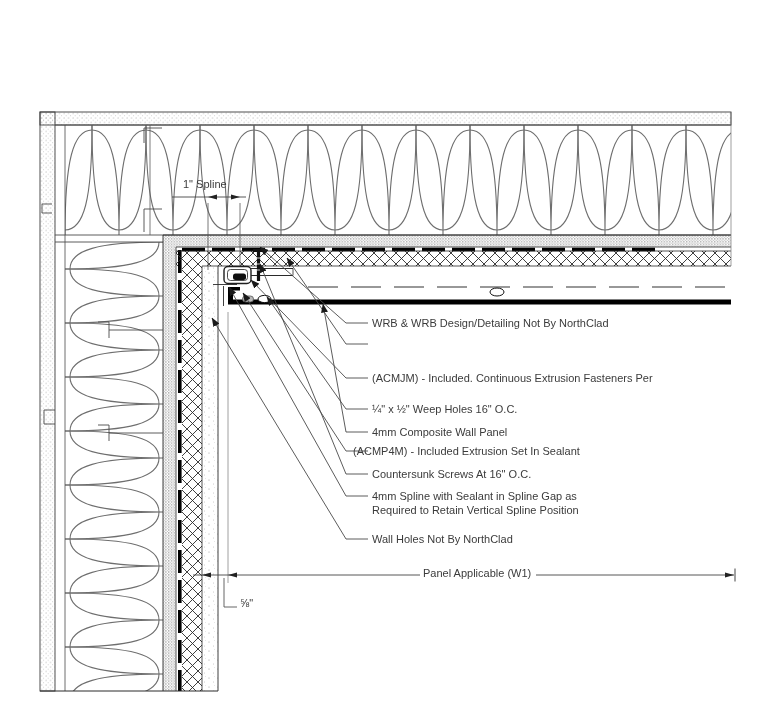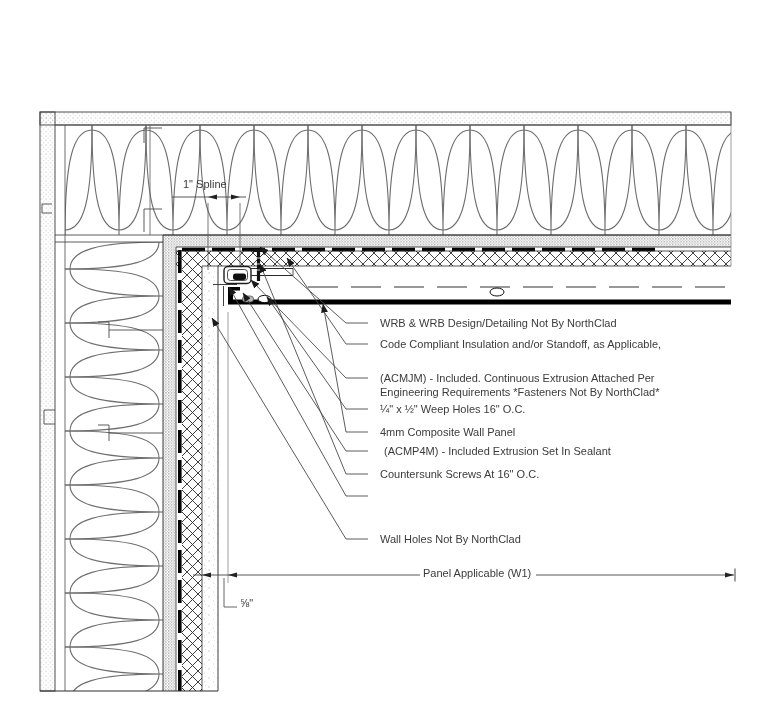--- a/index.html
+++ b/index.html
@@ -1,21 +1,21 @@
 <!DOCTYPE html>
 <html><head>
 <meta charset="utf-8">
 <style>
   html,body{margin:0;padding:0;background:#ffffff;}
   #stage{position:relative;width:768px;height:717px;background:#fff;overflow:hidden;
          font-family:"Liberation Sans",sans-serif;}
   #stage svg{position:absolute;left:0;top:0;}
   .ann{position:absolute;font:11px/13.5px "Liberation Sans",sans-serif;color:#3b3b3b;
        white-space:nowrap;}
-  .ann span{display:block;margin-left:8px;}
+  .ann span{display:block;}
   .dim{position:absolute;font:11px/13px "Liberation Sans",sans-serif;color:#3b3b3b;
        white-space:nowrap;}
 </style>
 </head>
 <body>
 
 <div id="stage">
 
 <svg width="768" height="717" viewBox="0 0 768 717">
   <defs>
@@ -183,37 +183,37 @@
 </svg>
 
 <div class="dim" style="left:183px;top:178px">1" Spline</div>
 <div class="dim" style="left:423px;top:567px">Panel Applicable (W1)</div>
 <div class="dim" style="left:240px;top:597px">⅝"</div>
 
 <div class="ann" style="left:372px;top:317px">
   <span>WRB &amp; WRB Design/Detailing Not By NorthClad</span>
 </div>
 <div class="ann" style="left:372px;top:338px">
-  <span>Code Compliant Insulation and/or Standoff, as Applicable,</span>
 </div>
 <div class="ann" style="left:372px;top:372px">
-  <span>(ACMJM) - Included. Continuous Extrusion Attached Per</span>
-  <span>Engineering Requirements *Fasteners Not By NorthClad*</span>
+  <span>(ACMJM) - Included. Continuous Extrusion Fasteners Per</span>
 </div>
 <div class="ann" style="left:372px;top:403px">
   <span>¼" x ½" Weep Holes 16" O.C.</span>
 </div>
 <div class="ann" style="left:372px;top:426px">
   <span>4mm Composite Wall Panel</span>
 </div>
-<div class="ann" style="left:376px;top:445px">
+<div class="ann" style="left:353px;top:445px">
   <span>(ACMP4M) - Included Extrusion Set In Sealant</span>
 </div>
 <div class="ann" style="left:372px;top:468px">
   <span>Countersunk Screws At 16" O.C.</span>
 </div>
 <div class="ann" style="left:372px;top:490px">
+  <span>4mm Spline with Sealant in Spline Gap as</span>
+  <span>Required to Retain Vertical Spline Position</span>
 </div>
 <div class="ann" style="left:372px;top:533px">
   <span>Wall Holes Not By NorthClad</span>
 </div>
 
 </div>
 
 </body></html>

